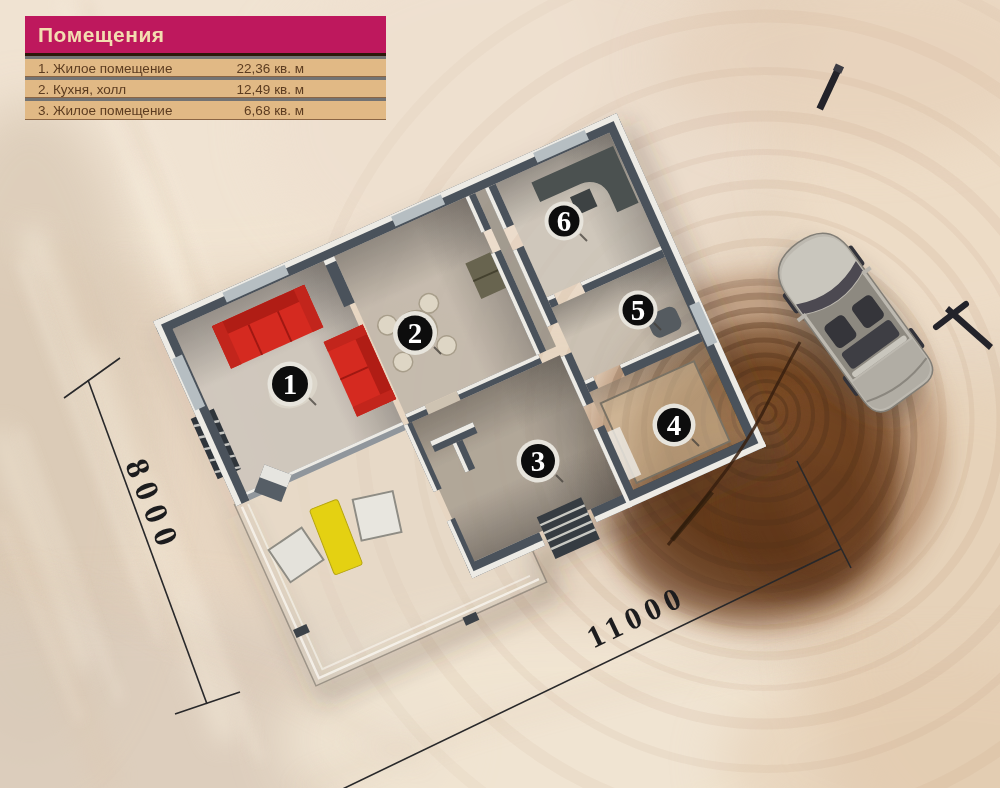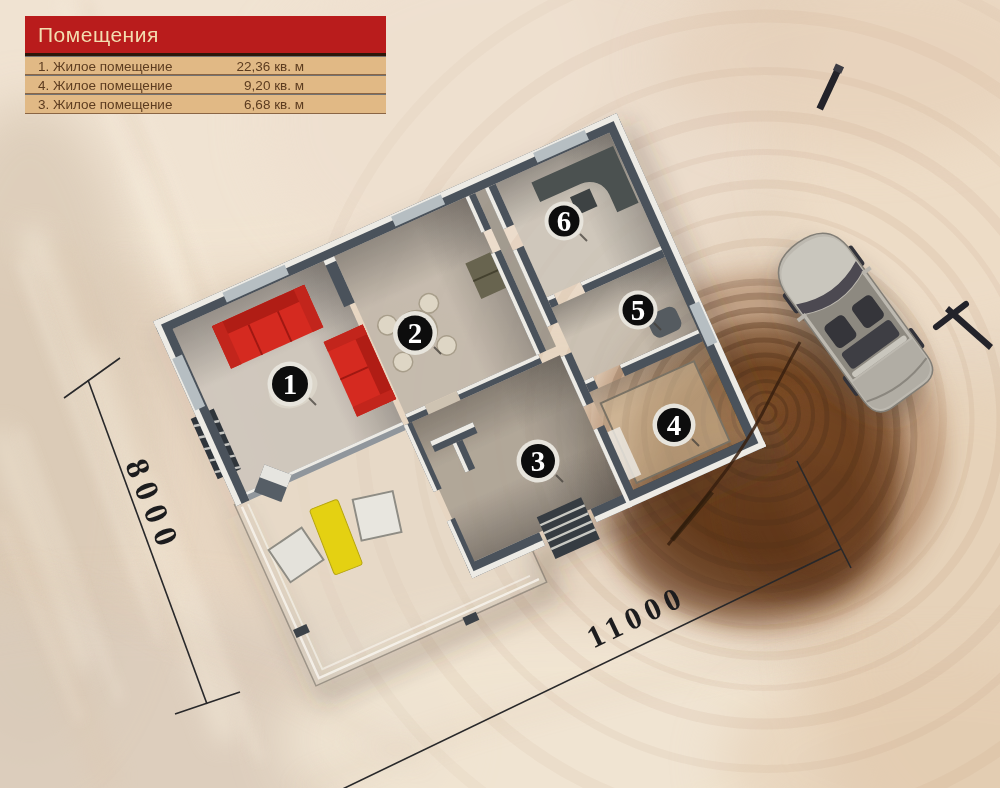--- a/index.html
+++ b/index.html
@@ -1,20 +1,20 @@
 <!DOCTYPE html>
 <html><head>
 <meta charset="utf-8">
 <style>
 html,body{margin:0;padding:0}
 #stage{position:relative;width:1000px;height:788px;overflow:hidden;background:#e9dac8;font-family:"Liberation Sans",sans-serif}
 #bg{position:absolute;left:0;top:0}
 #legend{position:absolute;left:25px;top:16px;width:361px}
-#legend .hd{background:#b91c1c;color:#f3ddb0;font-weight:normal;font-size:21px;padding:7px 0 6px 13px;border-bottom:3px solid #2d1709;letter-spacing:.5px}
-#legend .row{position:relative;height:17.2px;background:#e1b985;color:#5c3c20;font-size:13.5px;border-bottom:1px solid #8a6544;border-top:1px solid #737373;line-height:17px}
+#legend .hd{background:#be185d;color:#f3ddb0;font-weight:bold;font-size:21px;padding:7px 0 6px 13px;border-bottom:3px solid #2d1709;letter-spacing:.5px}
+#legend .row{position:relative;height:17.2px;background:#e1b985;color:#5c3c20;font-size:13.5px;border-bottom:1px solid #8a6544;border-top:3px solid #737373;line-height:17px}
 #legend .row .n{position:absolute;left:13px;top:1px}
 #legend .row .v{position:absolute;right:82px;top:1px}
 </style>
 </head>
 <body>
 <div id="stage">
 <svg id="bg" width="1000" height="788" viewBox="0 0 1000 788">
 <defs>
 <radialGradient id="knotg" cx="0.5" cy="0.5" r="0.5">
  <stop offset="0%" stop-color="#a06c3e" stop-opacity="0.7"></stop>
@@ -358,21 +358,21 @@
 </g>
 </svg>
 
 <div id="legend">
 <div class="hd">Помещения</div>
 <div class="row">
         <span class="n">1. Жилое помещение</span>
         <span class="v">22,36 кв. м</span>
       </div>
 <div class="row">
-        <span class="n">4. Жилое помещение</span>
-        <span class="v">9,20 кв. м</span>
+        <span class="n">2. Кухня, холл</span>
+        <span class="v">12,49 кв. м</span>
       </div>
 <div class="row">
         <span class="n">3. Жилое помещение</span>
         <span class="v">6,68 кв. м</span>
       </div>
 </div>
 </div>
 
 </body></html>

